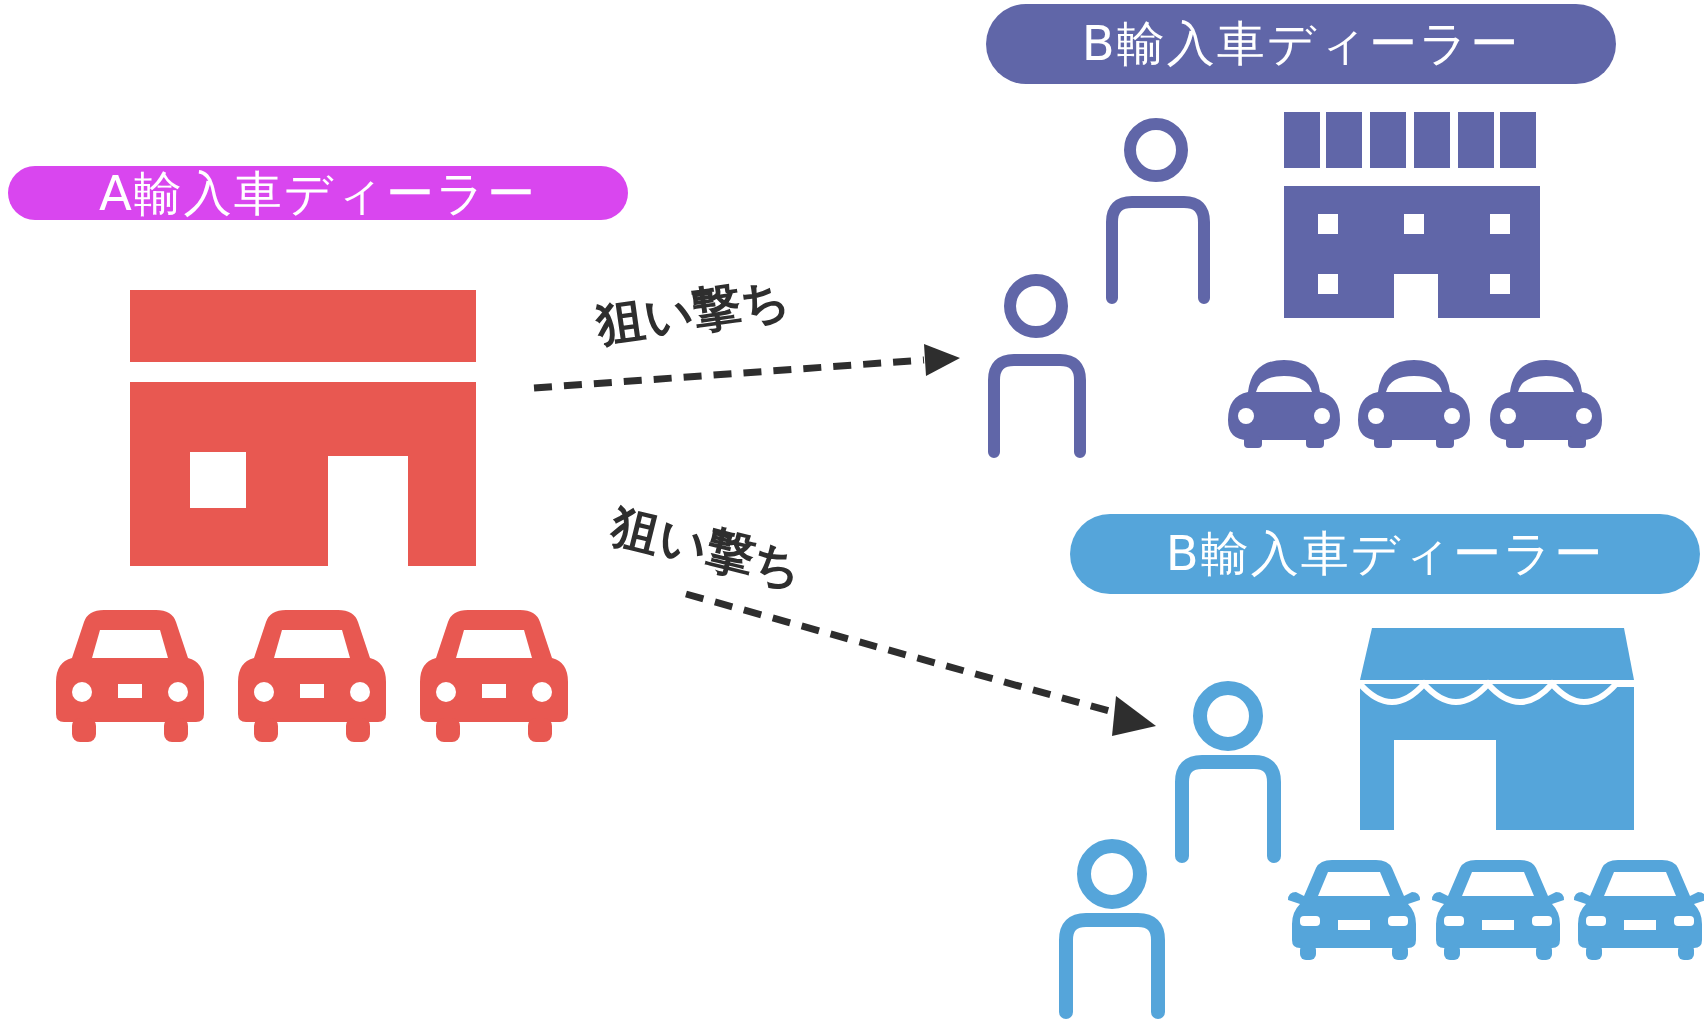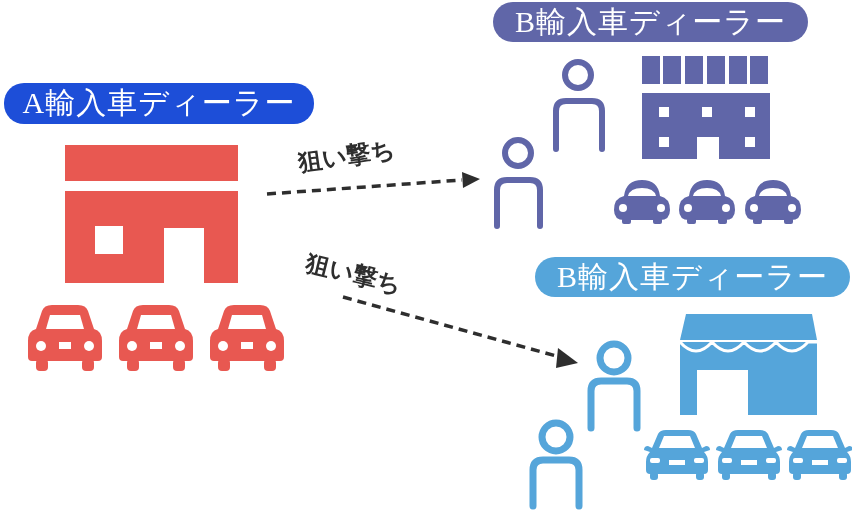--- a/index.html
+++ b/index.html
@@ -1,26 +1,26 @@
 <!DOCTYPE html>
 <html><head>
   <meta charset="utf-8">
   <style>
     html, body { margin:0; padding:0; background:#ffffff; }
     body { width:852px; height:511px; position:relative; overflow:hidden;
       font-family: "DejaVu Sans", "Liberation Sans", sans-serif; }
-    .pill { position:absolute; border-radius:20px; color:#fff; font-size:30px;
-      display:flex; align-items:center; justify-content:center; letter-spacing:1px;font-family:Liberation Serif, serif; }
+    .pill { position:absolute; border-radius:20px; color:#fff; font-size:24px;
+      display:flex; align-items:center; justify-content:center; letter-spacing:1px; }
     .label { position:absolute; font-size:24px; font-weight:bold; color:#2e2e2e; white-space:nowrap; }
     svg { position:absolute; left:0; top:0; }
   </style>
 </head>
 <body>
 
-<div class="pill" style="left:4px;top:83px;width:310px;height:41px;background:#1d4ed8;">A輸入車ディーラー</div>
+<div class="pill" style="left:4px;top:83px;width:310px;height:27px;background:#d946ef;">A輸入車ディーラー</div>
 <div class="pill" style="left:493px;top:2px;width:315px;height:40px;background:#6066a8;">B輸入車ディーラー</div>
 <div class="pill" style="left:535px;top:257px;width:315px;height:40px;background:#55a5da;">B輸入車ディーラー</div>
 
 <div class="label" style="left:298px;top:140px;transform:rotate(-8deg);">狙い撃ち</div>
 <div class="label" style="left:305px;top:258px;transform:rotate(14deg);">狙い撃ち</div>
 
 <svg width="852" height="511" viewBox="0 0 852 511">
   <defs>
     <g id="sedan">
 

